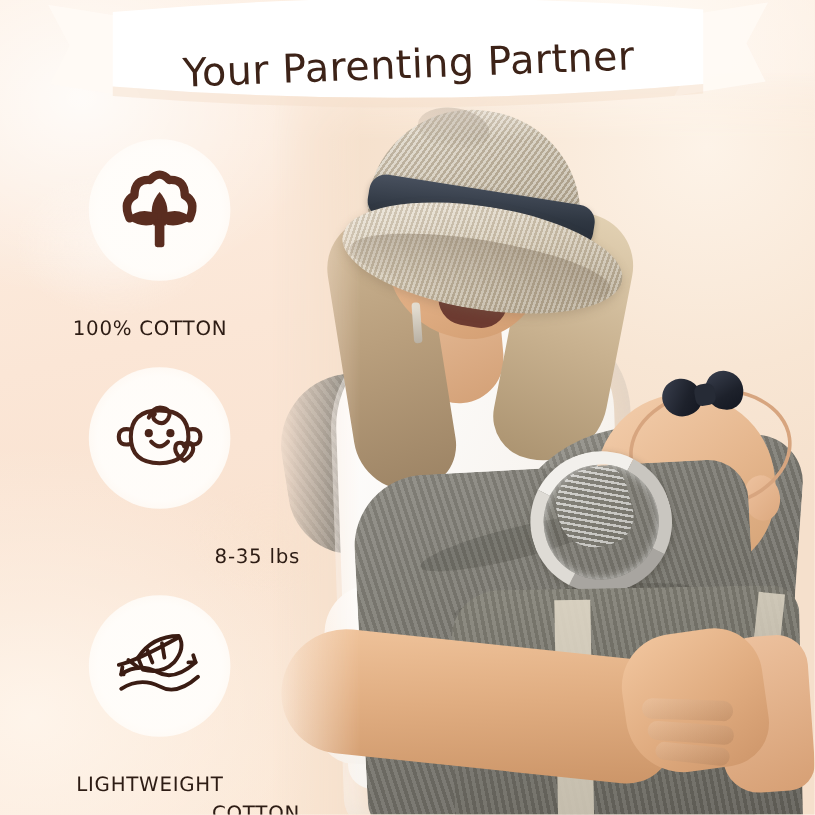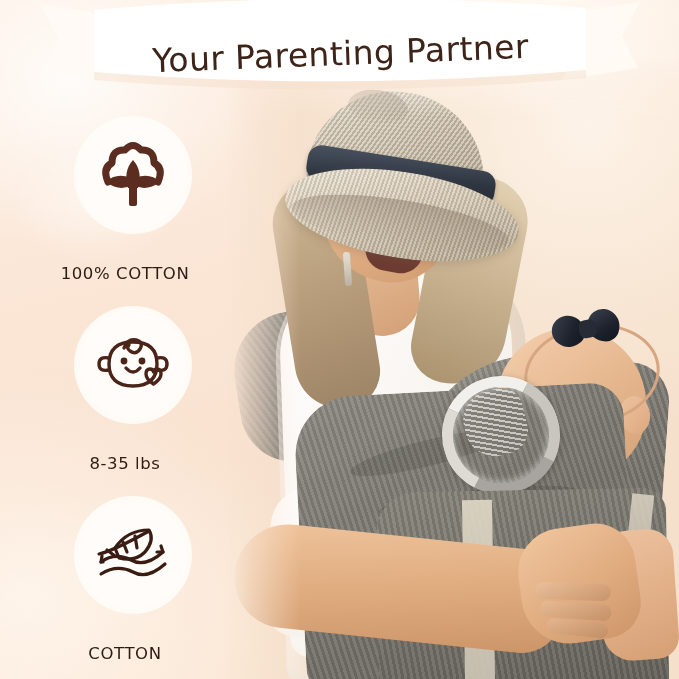--- a/index.html
+++ b/index.html
@@ -452,21 +452,21 @@
     width: 250px;
     text-align: center;
     font-family: "DejaVu Sans", sans-serif;
     font-size: 16.5px;
     font-weight: 400;
     letter-spacing: .6px;
     color: #2d1c14;
     line-height: 24px;
     margin-top: 26px;
   }
-  .feature-label .l2 { display: block; }
+  .feature-label .l2 { display: block; text-align: right; }
 </style>
 </head>
 <body>
 
 <div id="stage">
 
   <div class="bg-base"></div>
   <div class="bg-wash"></div>
 
   <div class="photo">
@@ -616,18 +616,19 @@
 
             <path d="M8 40 Q22 30 38 38 Q52 46 70 30"></path>
             <path d="M8 52 Q24 42 40 50 Q54 58 72 42"></path>
 
             <path d="M64 30 L70 30 L68 24"></path>
             <path d="M10 40 L8 40 L9 34"></path>
           </g>
         </svg>
       </div>
       <div class="feature-label">
+        <span>LIGHTWEIGHT</span>
         <span class="l2">COTTON</span>
       </div>
     </div>
 
   </div>
 </div>
 
 </body></html>

